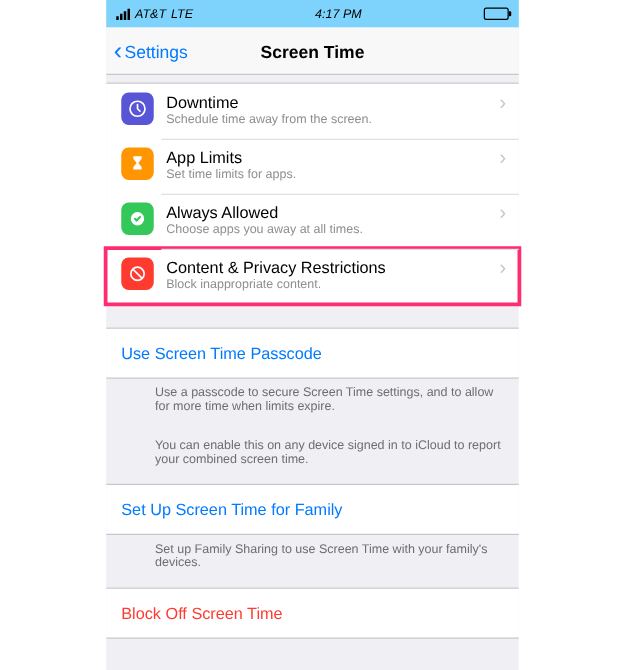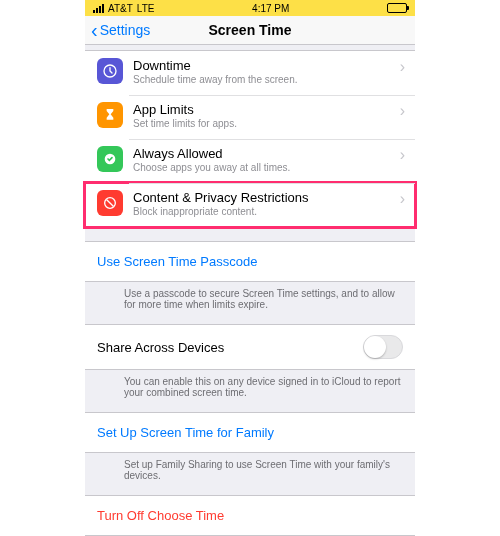--- a/index.html
+++ b/index.html
@@ -14,27 +14,28 @@
     }
     .wrap {
       width: 330px;
       background: #efeff4;
       display: flex;
       flex-direction: column;
     }
     
     .status {
       height: 22px;
-      background: #fde047;
+      background: #7dd3fc;
       display: flex;
       align-items: center;
       justify-content: space-between;
       padding: 0 8px;
       font-size: 10px;
       color: #000;
+      font-style: italic;
     }
     .status .left, .status .right { display: flex; align-items: center; gap: 4px; }
     .sigbars { display: inline-flex; align-items: flex-end; gap: 1px; }
     .sigbars span { width: 2px; background: #000; display: inline-block; }
     .sigbars span:nth-child(1){height:3px;} .sigbars span:nth-child(2){height:5px;}
     .sigbars span:nth-child(3){height:7px;} .sigbars span:nth-child(4){height:9px;}
     .battery { width: 20px; height: 10px; border: 1px solid #000; border-radius: 2px; position: relative; }
     .battery::after { content:""; position:absolute; right:-3px; top:2px; width:2px; height:4px; background:#000; border-radius:0 1px 1px 0;}
     .battery .fill { width: 3px; height: 100%; background: #ff3b30; border-radius:1px 0 0 1px; }
     
@@ -203,31 +204,23 @@
     </div>
   </div>
 
   <div class="gap"></div>
 
   <div class="section">
     <div class="link-row link-blue">Use Screen Time Passcode</div>
   </div>
   <div class="footer">Use a passcode to secure Screen Time settings, and to allow for more time when limits expire.</div>
 
-  <div class="section">
-    <div class="share-row">
-      <span>Share Across Devices</span>
-      <span class="switch">
-          <span class="knob"></span>
-        </span>
-    </div>
-  </div>
   <div class="footer">You can enable this on any device signed in to iCloud to report your combined screen time.</div>
 
   <div class="section">
     <div class="link-row link-blue">Set Up Screen Time for Family</div>
   </div>
   <div class="footer">Set up Family Sharing to use Screen Time with your family's devices.</div>
 
   <div class="section">
-    <div class="link-row link-red">Turn Off Choose Time</div>
+    <div class="link-row link-red">Block Off Screen Time</div>
   </div>
 </div>
 
 </body></html>

